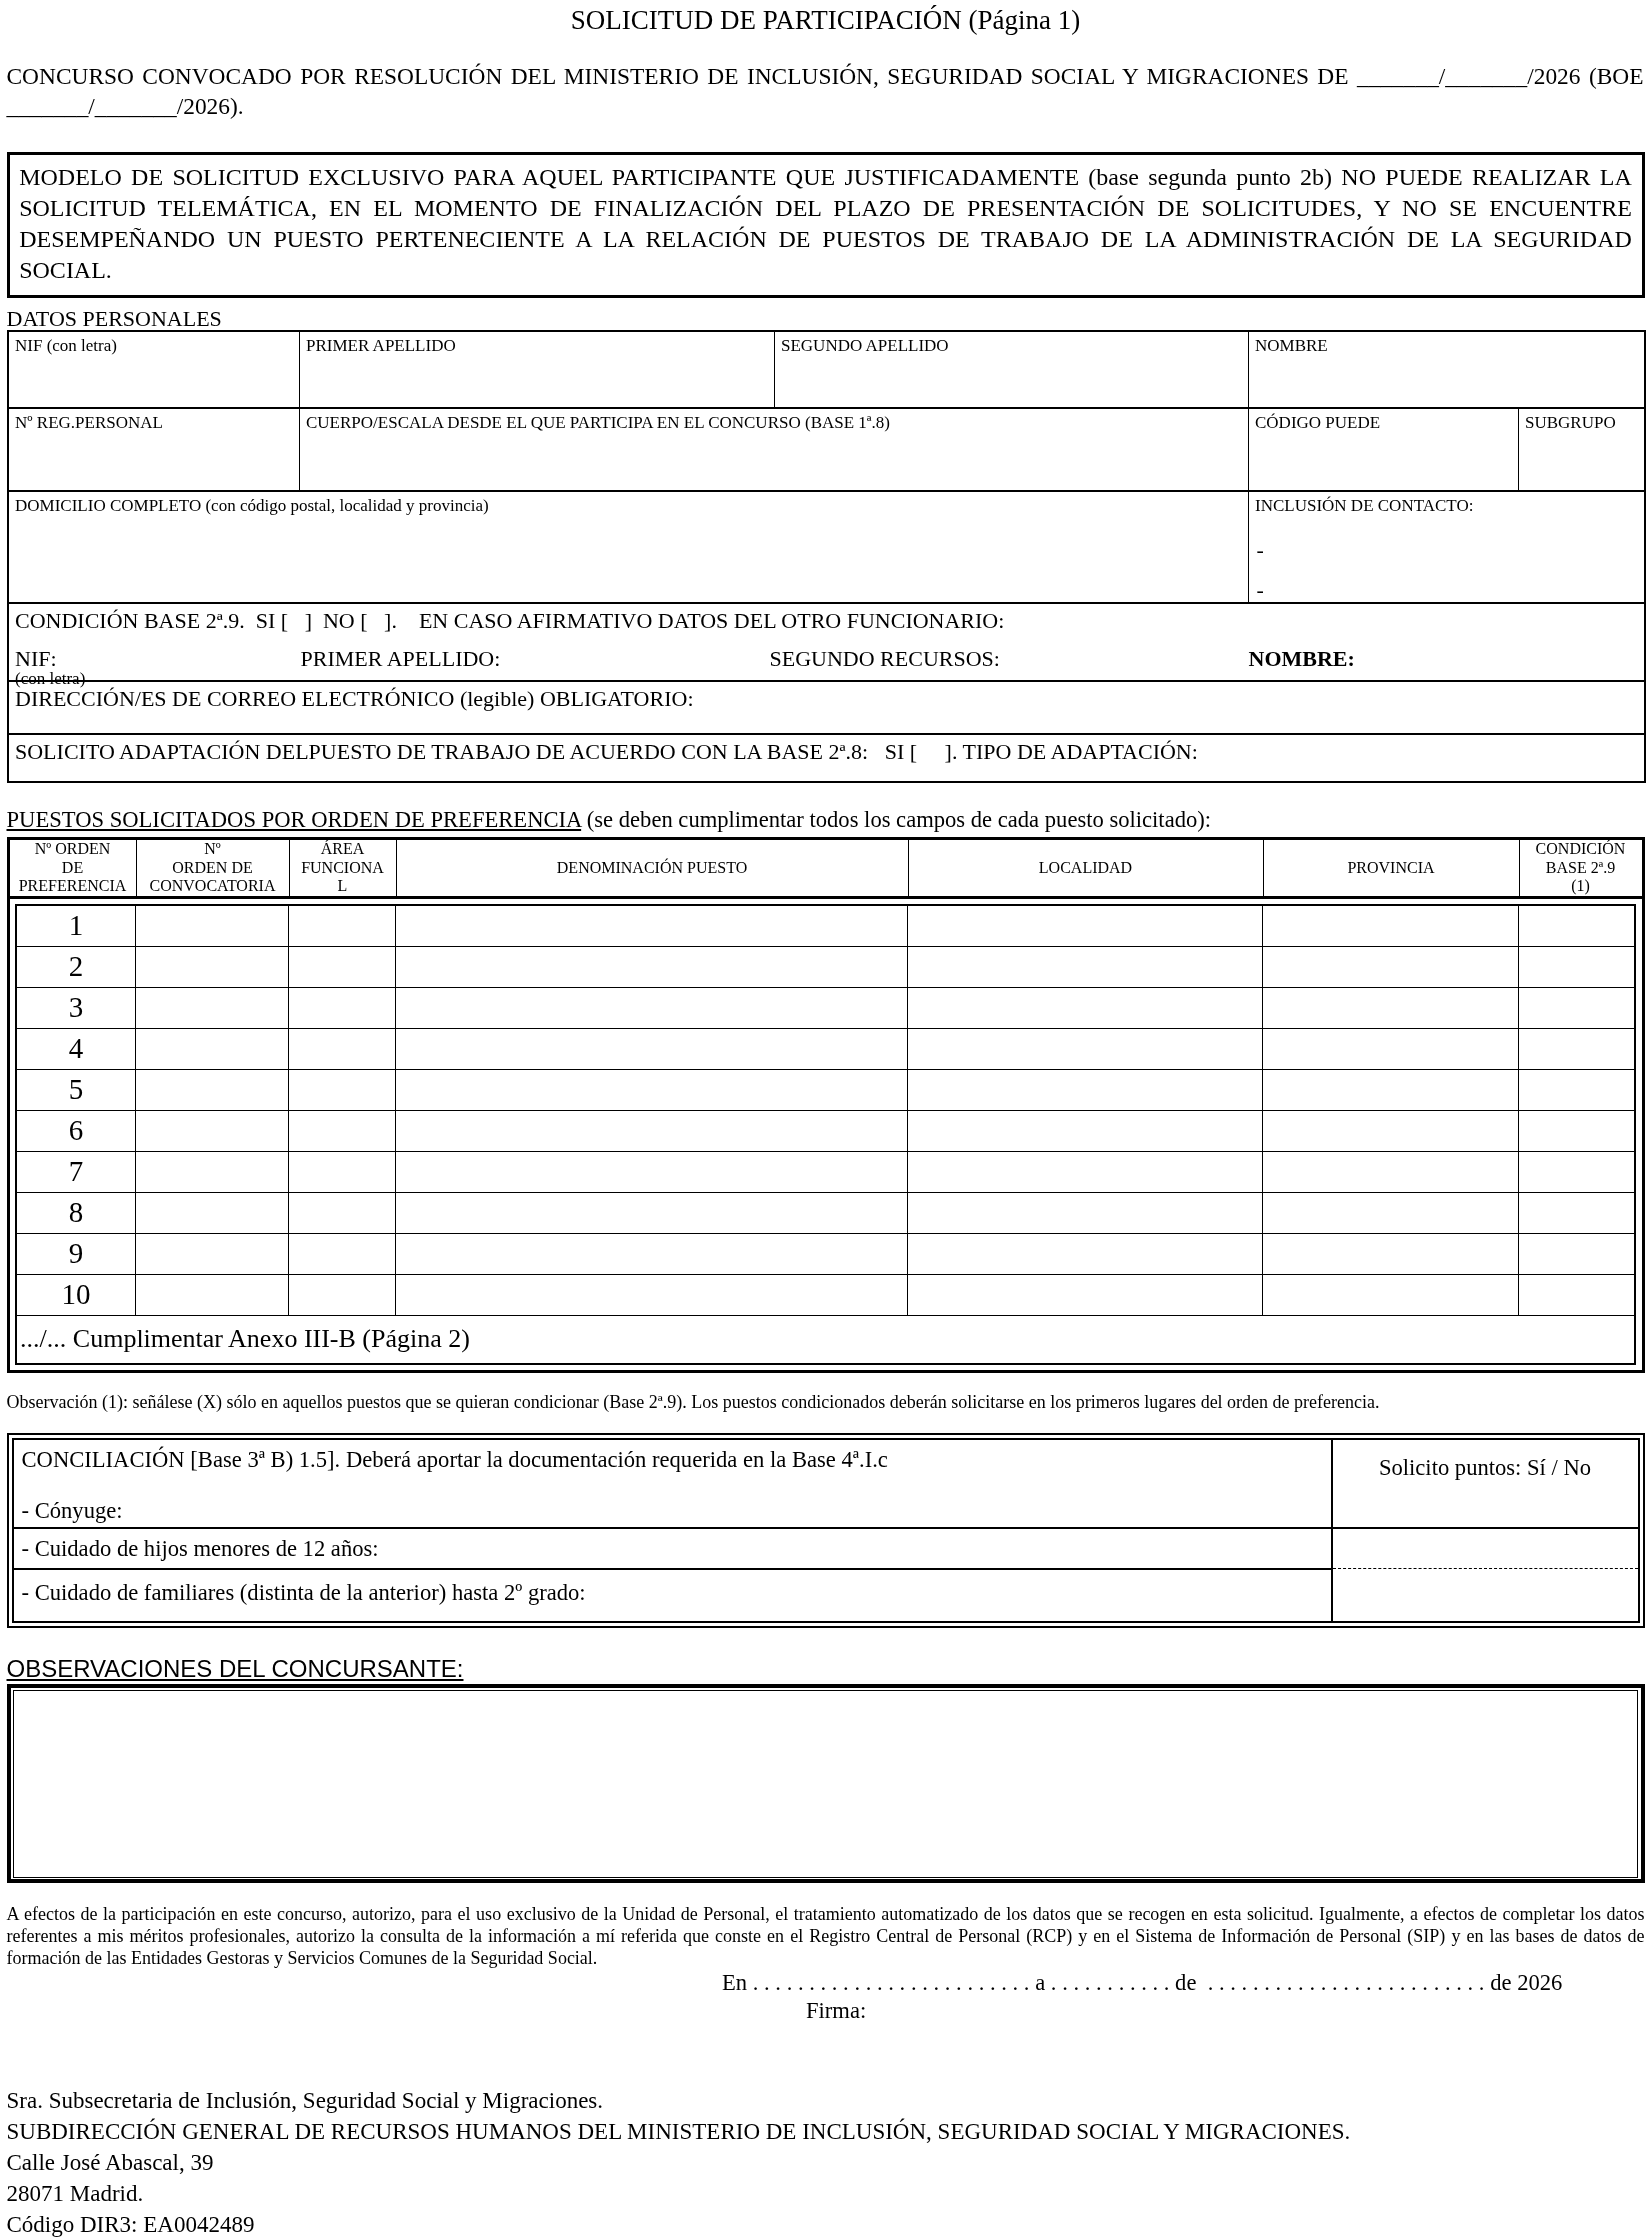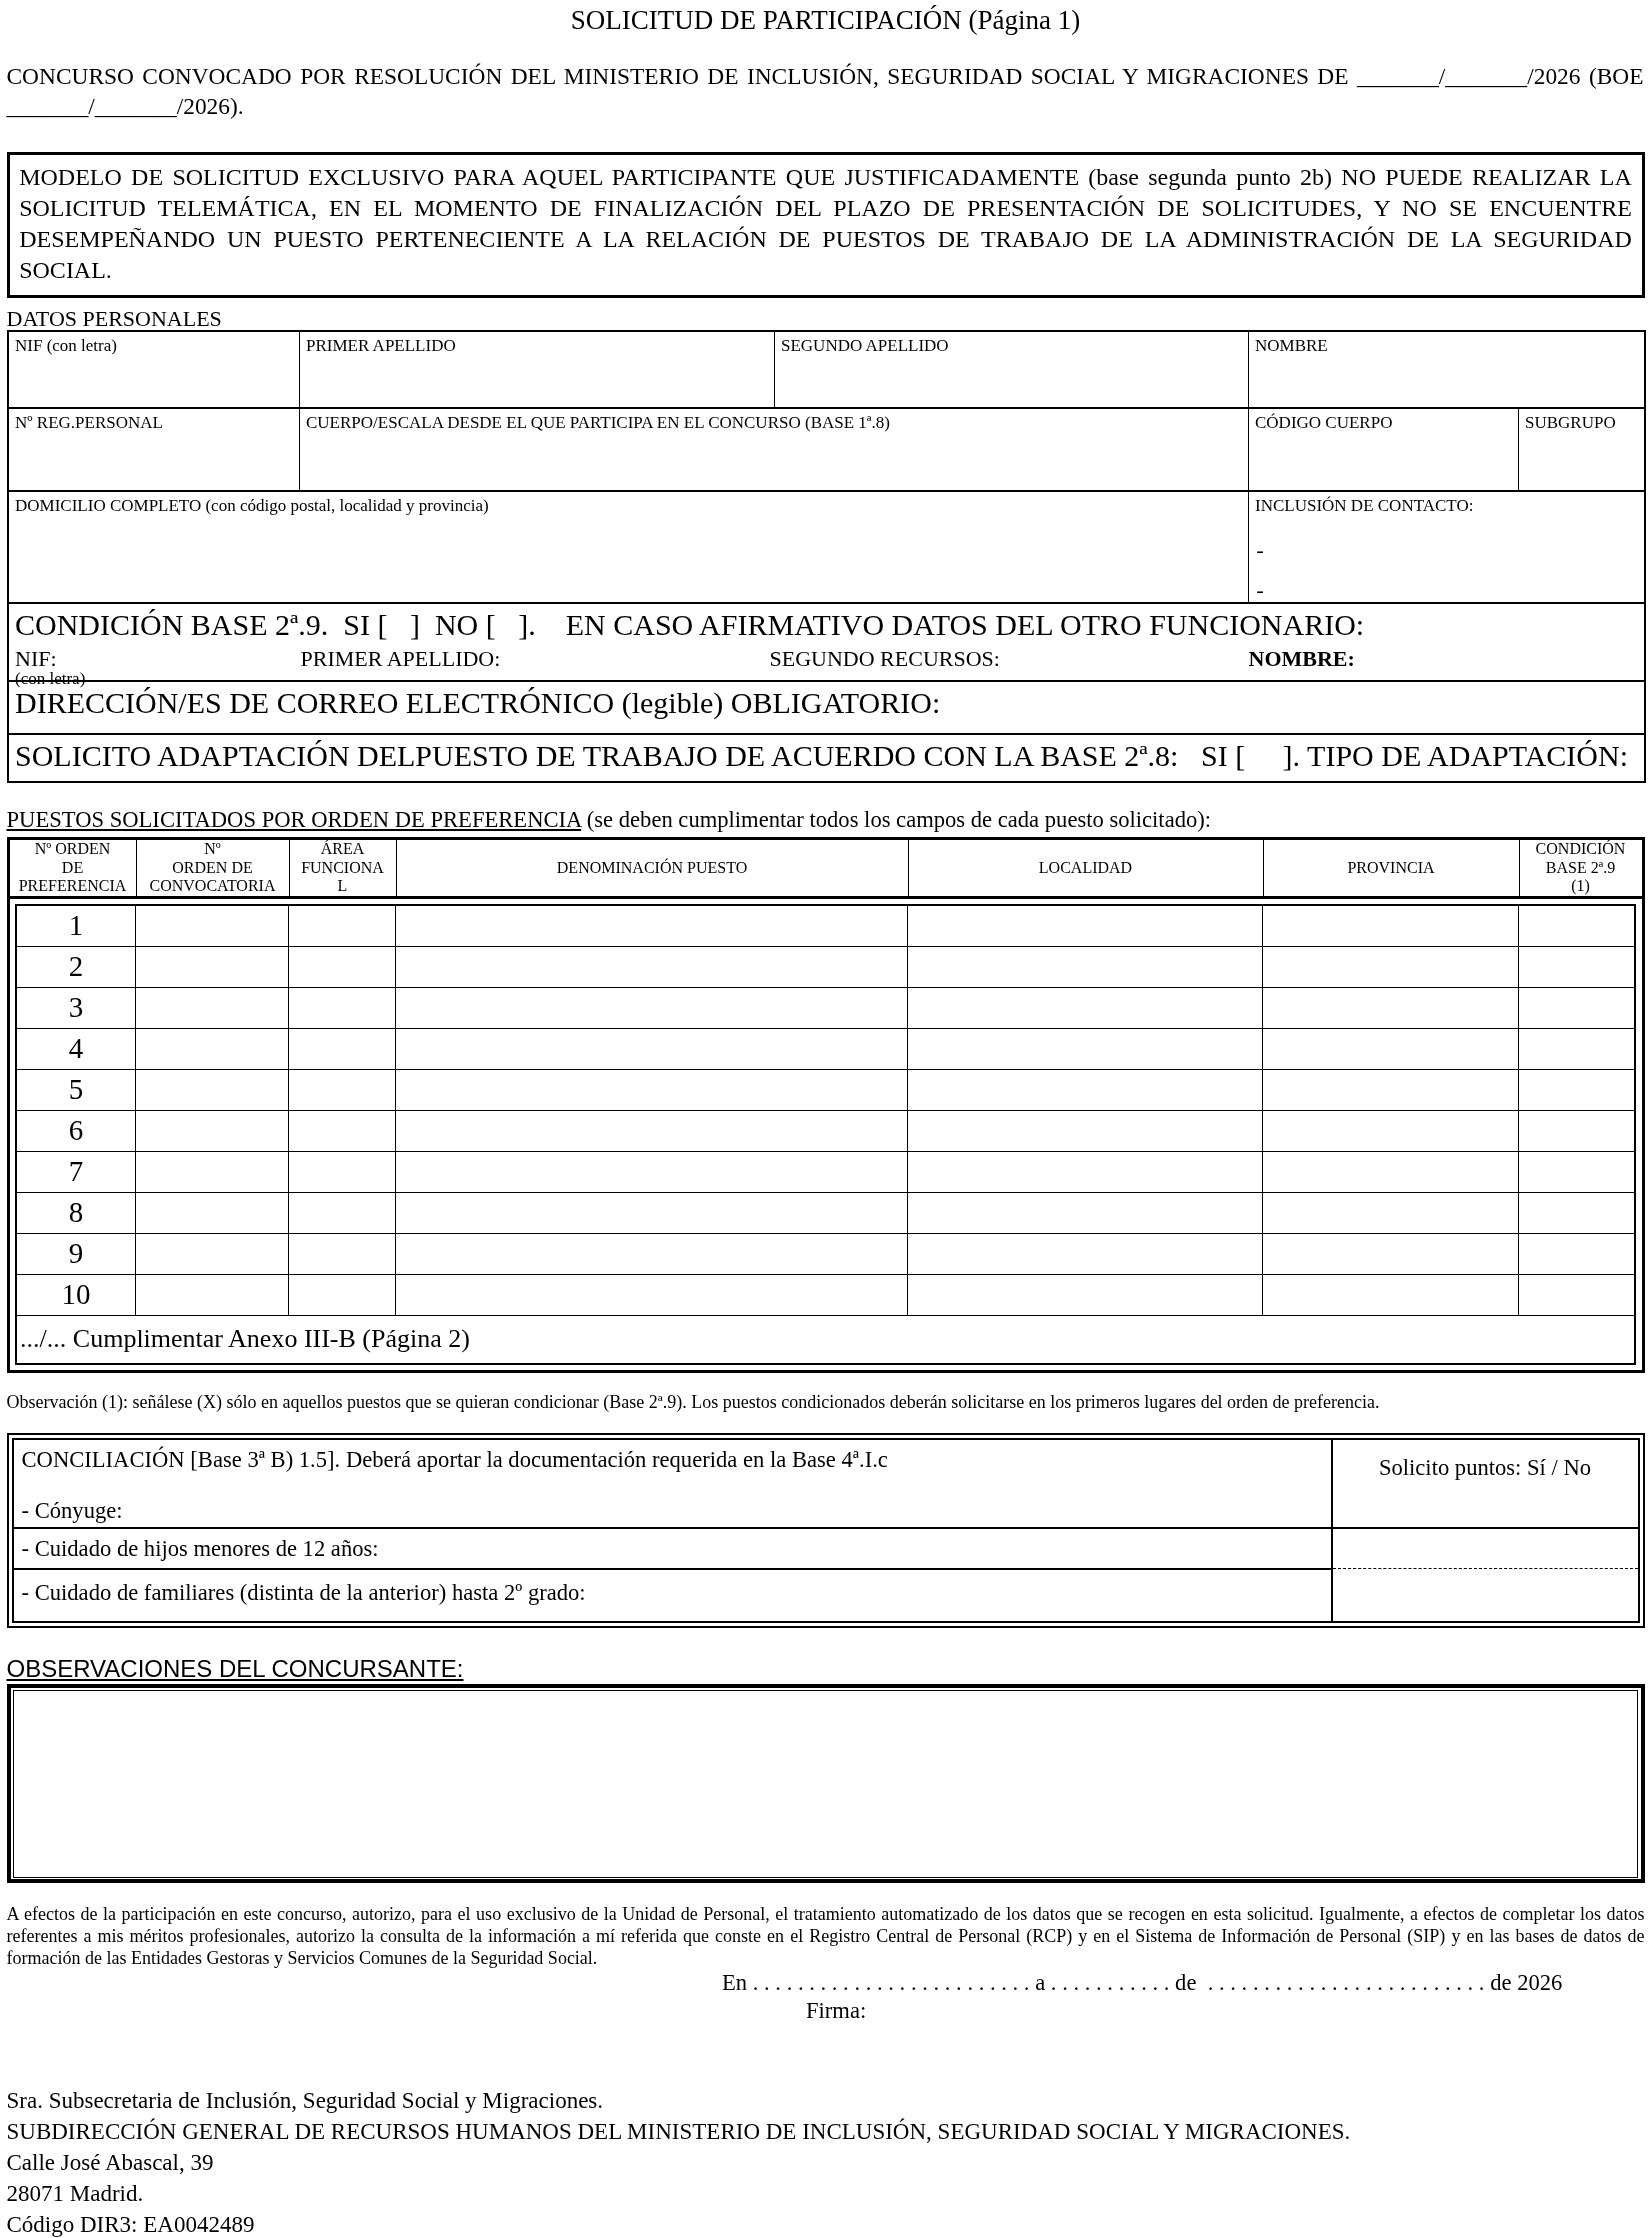--- a/index.html
+++ b/index.html
@@ -14,21 +14,21 @@
   #notice{top:152px;left:6.5px;width:1638px;box-sizing:border-box;border:3.2px solid #000;
           padding:6.5px 9.7px 9.7px 9.7px;font-size:24px;line-height:31px;text-align:justify;}
 
   
   #datos-heading{top:306px;left:6.5px;font-size:22px;}
   #datos-table{top:330px;left:6.5px;width:1635px;border:2.4px solid #000;box-sizing:content-box;}
   .drow{display:flex;align-items:stretch;}
   .drow + .drow{border-top:2.4px solid #000;}
   .dcell{box-sizing:border-box;padding:4px 6.5px;font-size:17px;position:relative;}
   .dcell + .dcell{border-left:1.6px solid #000;}
-  .lbl27{font-size:30px;}
+  .lbl27{font-size:22px;}
   #drow1{height:75px;} #drow2{height:81px;} #drow3{height:110px;}
   #drow4{height:76px;} #drow5{height:51px;} #drow6{height:46px;}
   .w360{width:290px;} .w589{width:475px;} .w588{width:474px;} .wrest{flex:1;}
   .w1177{width:949px;} .w335{width:270px;} .w1537{width:1239px;}
   #drow4 .fieldlab{position:absolute;top:42px;font-size:22px;}
   #conletra{position:absolute;top:65px;left:6.5px;font-size:17px;}
   .teldash{position:absolute;left:8px;font-size:22px;}
 
   
   #puestos-heading{top:807px;left:6.5px;font-size:22.6px;}
@@ -93,21 +93,21 @@
 <div class="abs" id="datos-table">
   <div class="drow" id="drow1">
     <div class="dcell w360"><span>NIF (con letra)</span></div>
     <div class="dcell w589"><span>PRIMER APELLIDO</span></div>
     <div class="dcell w588"><span>SEGUNDO APELLIDO</span></div>
     <div class="dcell wrest"><span>NOMBRE</span></div>
   </div>
   <div class="drow" id="drow2">
     <div class="dcell w360"><span>Nº REG.PERSONAL</span></div>
     <div class="dcell w1177"><span>CUERPO/ESCALA DESDE EL QUE PARTICIPA EN EL CONCURSO (BASE 1ª.8)</span></div>
-    <div class="dcell w335"><span>CÓDIGO CUERPO</span></div>
+    <div class="dcell w335"><span>CÓDIGO PUEDE</span></div>
     <div class="dcell wrest"><span>SUBGRUPO</span></div>
   </div>
   <div class="drow" id="drow3">
     <div class="dcell w1537"><span>DOMICILIO COMPLETO (con código postal, localidad y provincia)</span></div>
     <div class="dcell wrest">
       <span>INCLUSIÓN DE CONTACTO:</span>
       <span class="teldash" style="top:45px;">-</span>
       <span class="teldash" style="top:85px;">-</span>
     </div>
   </div>

